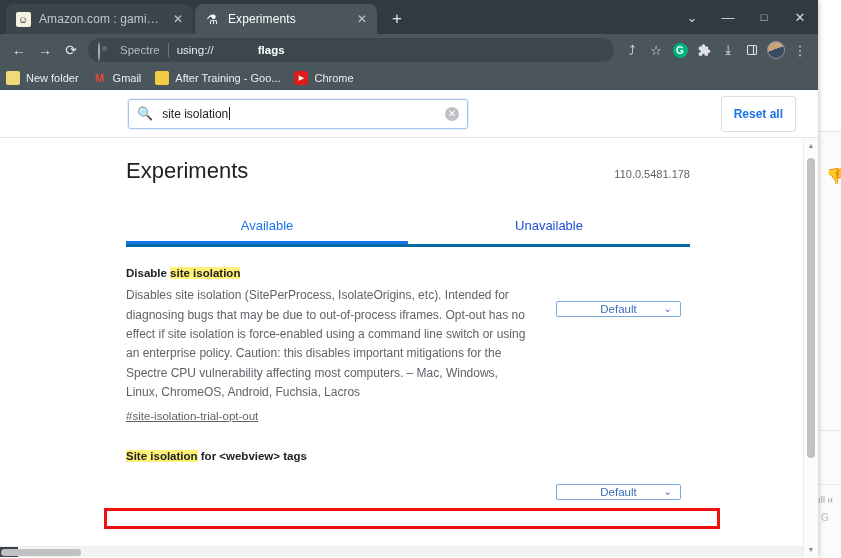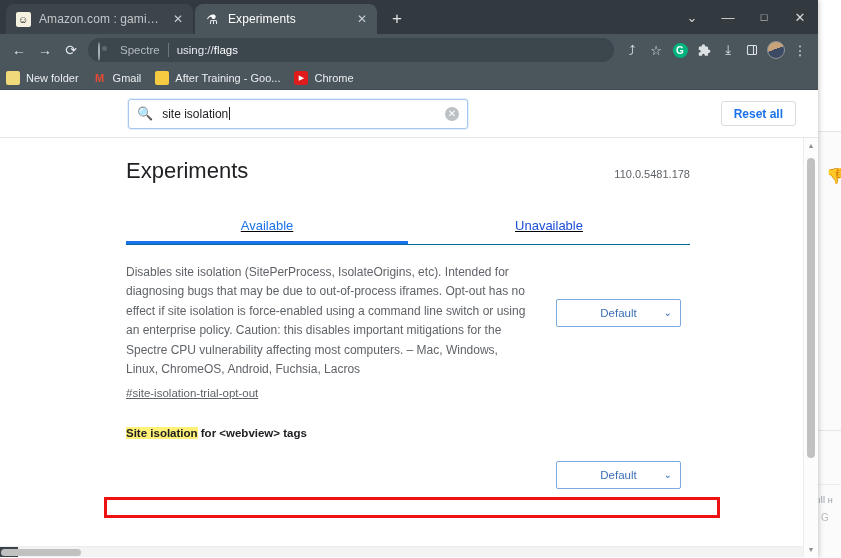--- a/index.html
+++ b/index.html
@@ -124,21 +124,21 @@
   }
   .omni-chrome::after {
     content: ""; position: absolute; left: 3px; top: 3px;
     width: 5px; height: 5px; border-radius: 50%; background: #5d686f;
   }
   .omni-label { font-size: 11.5px; color: #b6bcc1; }
   .omni-divider {
     width: 1px; height: 14px; background: #6a757c; margin: 0 8px;
   }
   .omni-url { font-size: 11.5px; color: #e8ebee; white-space: nowrap; }
-  .omni-url b { font-weight: normal; color: #ffffff; }
+  .omni-url b { font-weight: bold; color: #ffffff; margin-left: 44px; }
   .tb-icon {
     width: 24px; height: 24px; display: flex; align-items: center;
     justify-content: center; color: #dde1e4; font-size: 13px; flex: none;
   }
   .ext-green {
     width: 15px; height: 15px; border-radius: 50%; background: #00b37e;
     display: flex; align-items: center; justify-content: center;
     color: #ffffff; font-size: 10px; font-weight: bold;
   }
   .avatar {
@@ -186,37 +186,37 @@
   .s-caret {
     display: inline-block; width: 1px; height: 13px; background: #202124;
     vertical-align: -2px; margin-left: 1px;
   }
   .s-clear {
     width: 14px; height: 14px; border-radius: 50%; background: #bdc1c6;
     color: #fff; font-size: 10px; display: flex; align-items: center;
     justify-content: center; flex: none;
   }
   .reset-btn {
-    margin-left: auto; height: 25px; padding: 0 12px;
+    margin-left: auto; height: 36px; padding: 0 12px;
     border: 1px solid #dadce0; border-radius: 3px; background: #fff;
     color: #1a73e8; font-size: 12px; font-weight: bold;
     display: flex; align-items: center;
   }
 
   .content {
     padding: 0 0 0 0; position: relative; height: calc(100% - 48px);
     overflow: hidden;
   }
   .inner { padding: 20px 128px 0 126px; }
   .title-row { display: flex; align-items: baseline; }
   .exp-title { font-size: 22px; color: #202124; font-weight: normal; }
   .version { margin-left: auto; font-size: 11px; color: #5f6368; }
 
   .tabs {
-    margin-top: 24px; display: flex; border-bottom: 1px solid #0369a1; text-decoration: underline;
+    margin-top: 24px; display: flex; border-bottom: 3px solid #0369a1;
   }
   .etab {
     flex: 1 1 0; text-align: center; padding: 10px 0 11px;
     font-size: 13px; color: #1d4ed8;
   }
   .etab.sel { color: #1a73e8; box-shadow: inset 0 -3px 0 #1a73e8; }
 
   .exp {
     display: flex; align-items: flex-start; padding: 18px 0 8px;
     position: relative;
@@ -227,21 +227,21 @@
     line-height: 1.4;
   }
   .hl { background: #fff176; color: #202124; }
   .exp-desc { font-size: 12px; color: #5f6368; line-height: 1.62; }
   .exp-id {
     display: block; margin-top: 7px; font-size: 11.5px; color: #5f6368;
     text-decoration: underline;
   }
   .exp-ctrl { flex: none; width: 125px; margin-top: 36px; }
   .dd {
-    width: 125px; height: 28px; border: 1px solid #7baae0; border-radius: 2px;
+    width: 125px; height: 16px; border: 1px solid #7baae0; border-radius: 2px;
     background: #fff; display: flex; align-items: center;
     justify-content: center; position: relative;
     font-size: 11.5px; color: #3c6fb5;
   }
   .dd .chev {
     position: absolute; right: 8px; top: 50%; transform: translateY(-55%);
     font-size: 10px; color: #3c6fb5;
   }
 
   
@@ -398,20 +398,21 @@
             <span class="version">110.0.5481.178</span>
           </div>
 
           <div class="tabs">
             <div class="etab sel">Available</div>
             <div class="etab">Unavailable</div>
           </div>
 
           <div class="exp">
             <div class="exp-text">
+              <div class="exp-name"><span>Disable </span><span class="hl">site isolation</span><span></span></div>
               <div class="exp-desc"><span>Disables site isolation (SitePerProcess, IsolateOrigins, etc). Intended for diagnosing bugs that may be due to out-of-process iframes. Opt-out has no effect if site isolation is force-enabled using a command line switch or using an enterprise policy. Caution: this disables important mitigations for the Spectre CPU vulnerability affecting most computers. – Mac, Windows, Linux, ChromeOS, Android, Fuchsia, Lacros</span></div>
               <span class="exp-id">#site-isolation-trial-opt-out</span>
             </div>
             <div class="exp-ctrl">
               <div class="dd">
                 <span>Default</span>
                 <span class="chev">⌄</span>
               </div>
             </div>
           </div>

